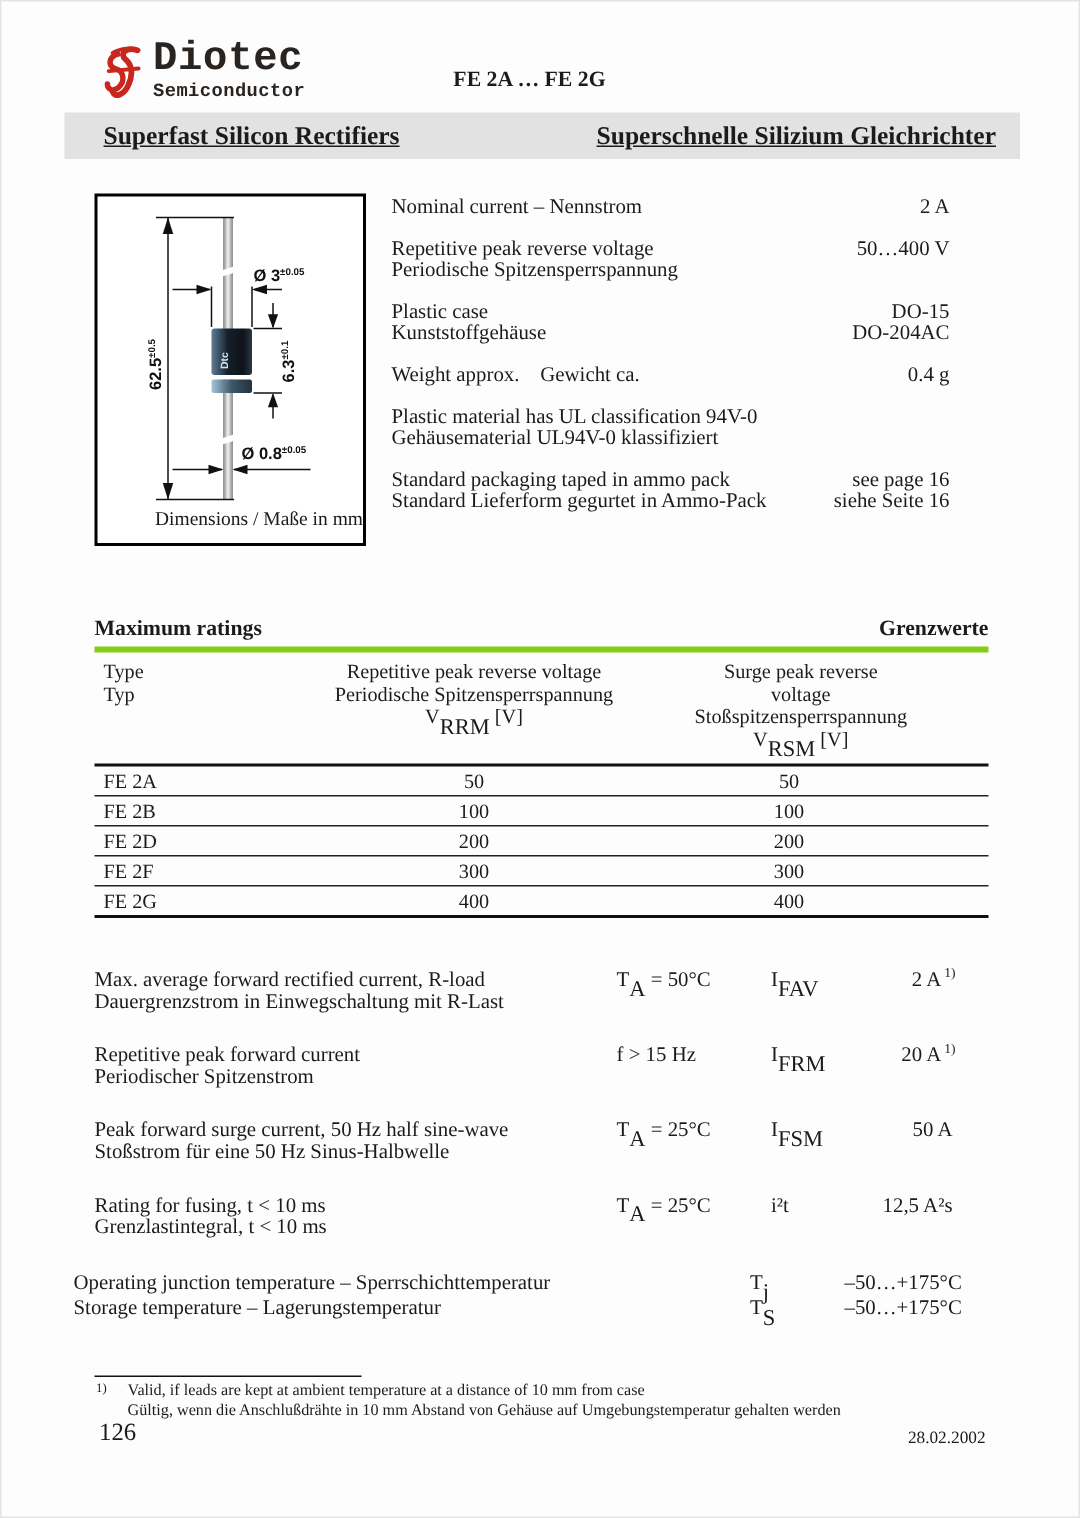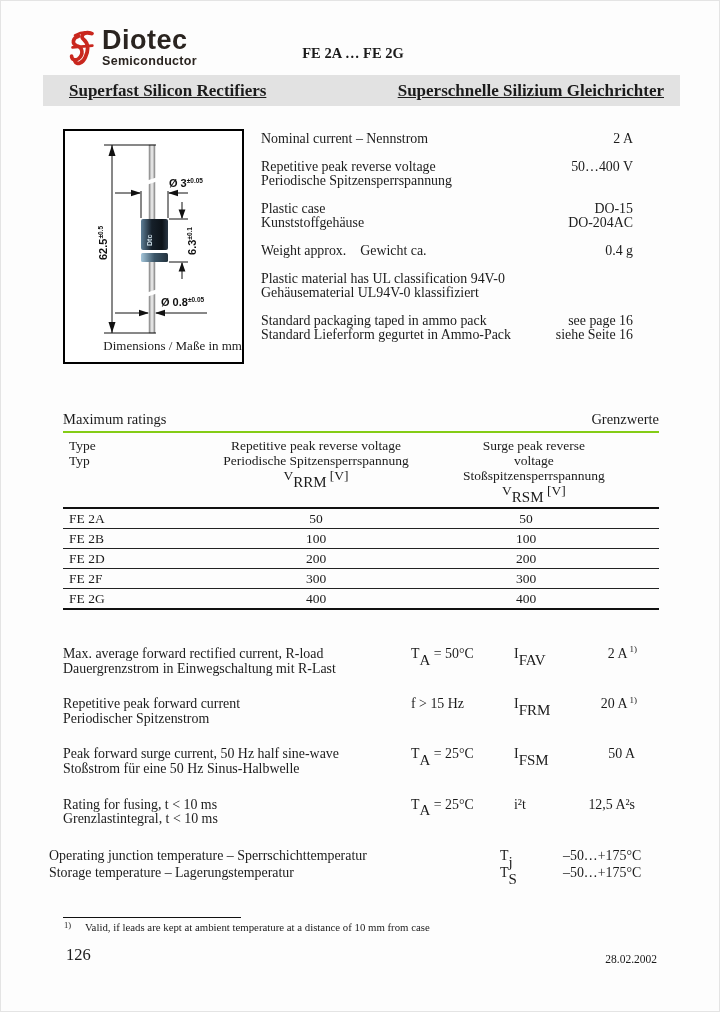--- a/index.html
+++ b/index.html
@@ -5,43 +5,43 @@
   html,body{margin:0;padding:0;background:#ffffff;}
   .page{
     position:relative;width:720px;height:1012px;margin:0 auto;
     background:#fdfdfd;color:#1b1b1b;
     font-family:"Liberation Serif", serif;
     border:1px solid #e4e4e4;box-sizing:border-box;overflow:hidden;
   }
   
   .logo{position:absolute;left:68px;top:26px;display:flex;align-items:flex-start;}
   .logo-mark{width:26px;height:40px;margin-top:3px;}
-  .brand-text{margin-left:7px;font-family:Liberation Sans, sans-serif;color:#2a2420;}
+  .brand-text{margin-left:7px;font-family:Liberation Mono, monospace;color:#2a2420;}
   .brand{font-size:27px;font-weight:bold;line-height:26px;letter-spacing:.5px;}
   .brand-sub{font-size:12.5px;font-weight:bold;margin-top:1px;letter-spacing:.3px;}
   .doc-title{position:absolute;left:0;top:44px;width:704px;text-align:center;
     font-weight:bold;font-size:14.5px;}
   .band{position:absolute;left:42px;top:74px;width:637px;height:31px;background:#e2e2e2;
     display:flex;justify-content:space-between;align-items:center;
     padding:0 16px 0 26px;box-sizing:border-box;}
   .band span{font-weight:bold;font-size:17px;text-decoration:underline;}
   
   .diagram{position:absolute;left:62px;top:128px;width:181px;height:235px;
     border:2px solid #000;background:#fff;box-sizing:border-box;}
   .diagram svg{display:block;}
   .caption{text-align:right;font-size:13px;margin-top:1px;}
   .dimlabel{font-family:"Liberation Sans",sans-serif;font-weight:bold;font-size:11px;fill:#111;}
   
   .specs{position:absolute;left:260px;top:131px;width:372px;font-size:13.9px;line-height:14.6px;}
   .spec-row{display:flex;justify-content:space-between;margin-bottom:13px;}
   .spec-vals{text-align:right;white-space:nowrap;margin-left:8px;}
   
   .ratings{position:absolute;left:62px;top:410px;width:596px;}
-  .rt-title{display:flex;justify-content:space-between;font-weight:normal;font-size:14.5px;
-    padding-bottom:3px;border-bottom:2px solid #84cc16;}
+  .rt-title{display:flex;justify-content:space-between;font-weight:bold;font-size:14.5px;
+    padding-bottom:3px;border-bottom:4px solid #84cc16;}
   .rt-head{display:grid;grid-template-columns:106px 294px 1fr;
     padding:5px 0 9px;border-bottom:2px solid #111;font-size:13.5px;line-height:15px;}
   .c1{padding-left:6px;}
   .c2{text-align:center;}
   .c3{text-align:center;padding-right:70px;}
   .rt-rows{border-bottom:2px solid #111;}
   .rt-row{display:grid;grid-template-columns:106px 294px 1fr;height:19px;line-height:19px;
     font-size:13.5px;border-bottom:1px solid #222;}
   .rt-row:last-child{border-bottom:none;}
   sub{font-size:15px;position:relative;top:3px;line-height:0;text-align:right;}
@@ -323,18 +323,19 @@
       <div class="temp-val">–50…+175°C</div>
     </div>
   </div>
 
   <div class="footnote">
     <div class="fn-rule"></div>
     <div class="fn-line1">
       <span class="fn-marker">1)</span>
       <span>Valid, if leads are kept at ambient temperature at a distance of 10 mm from case</span>
     </div>
+    <div class="fn-line2">Gültig, wenn die Anschlußdrähte in 10 mm Abstand von Gehäuse auf Umgebungstemperatur gehalten werden</div>
   </div>
 
   <div class="page-num">126</div>
   <div class="date">28.02.2002</div>
 
 </div>
 
 </body></html>

